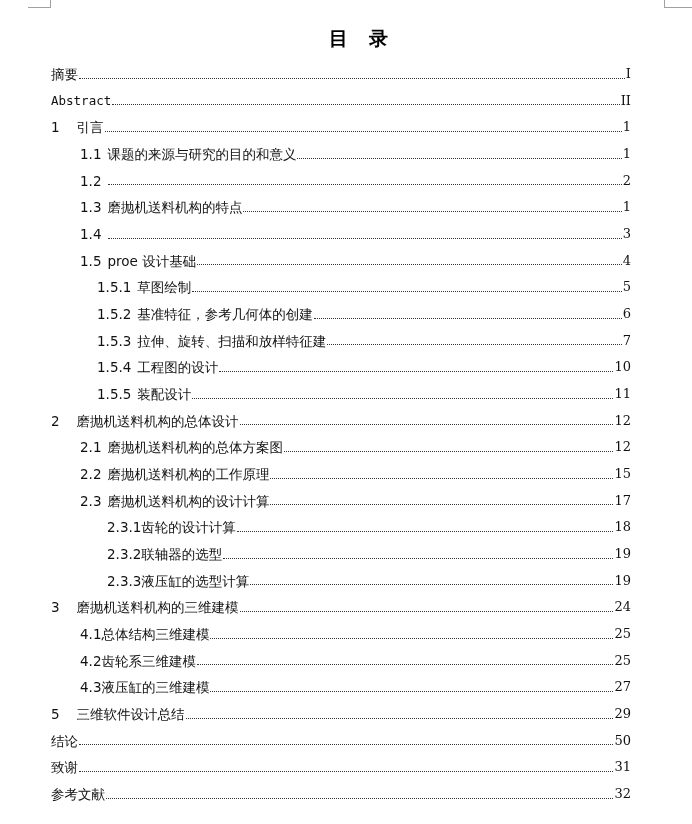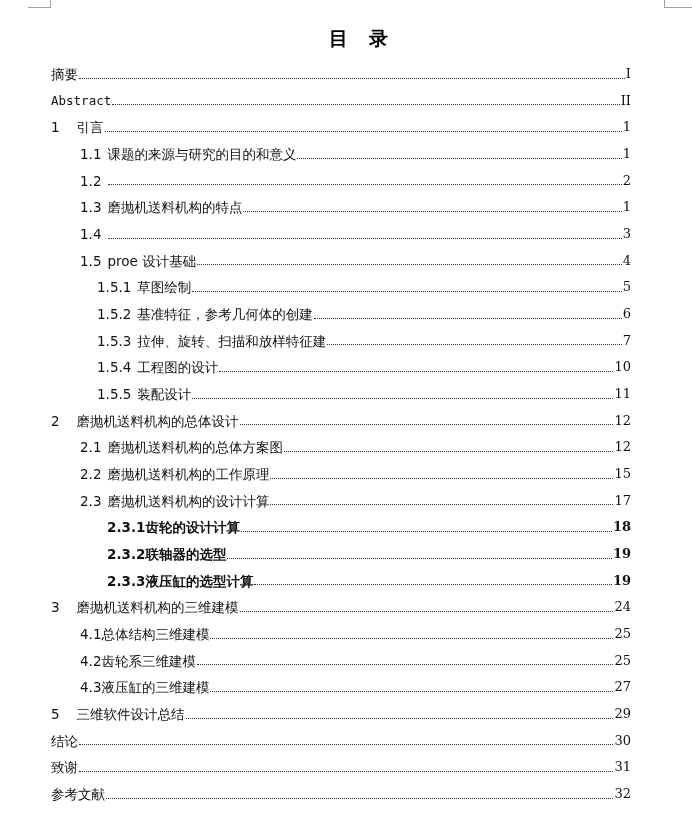--- a/index.html
+++ b/index.html
@@ -23,21 +23,21 @@
     .row .label { display: inline-block; }
     .row .leader {
       flex: 1; height: 0; border-bottom: 1px dotted #333; margin: 0 1px; align-self: center;
       position: relative; top: 4px;
     }
     .row .page { display: inline-block; font-family: "DejaVu Serif", "Liberation Serif", serif; font-size: 13px; }
     .mono { font-family: "DejaVu Sans Mono", "Liberation Mono", monospace; font-size: 12.5px; }
     .lvl0 { left: 51px; width: 580px; }
     .lvl1 { left: 80px; width: 551px; }
     .lvl2 { left: 97px; width: 534px; }
-    .lvl2b { left: 107px; width: 524px; font-weight: bold; }
+    .lvl2b { left: 107px; width: 524px; }
     .gap1 { margin-right: 17px; }
     .gap2 { margin-right: 6px; text-align: center; }
   </style>
 </head>
 <body>
 
 <div class="corner tl"></div>
 <div class="corner tr"></div>
 
 <div class="title">目　录</div>
@@ -186,21 +186,21 @@
   </div>
   <div class="row lvl0" style="top:640px">
     <span class="num gap1">5</span>
     <span class="label">三维软件设计总结</span>
     <span class="leader"></span>
     <span class="page">29</span>
   </div>
   <div class="row lvl0" style="top:666.6px">
     <span class="label">结论</span>
     <span class="leader"></span>
-    <span class="page">30</span>
+    <span class="page">50</span>
   </div>
   <div class="row lvl0" style="top:693.3px">
     <span class="label">致谢</span>
     <span class="leader"></span>
     <span class="page">31</span>
   </div>
   <div class="row lvl0" style="top:720px">
     <span class="label">参考文献</span>
     <span class="leader"></span>
     <span class="page">32</span>

